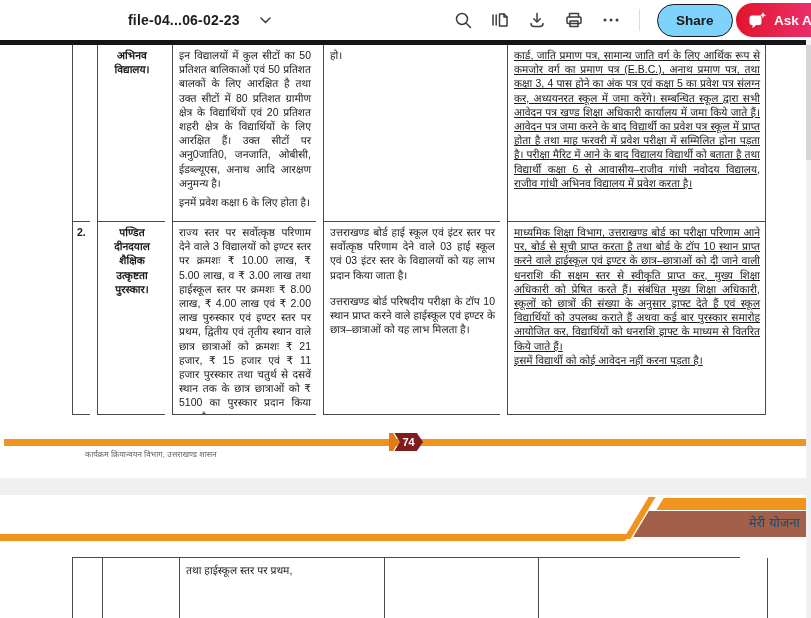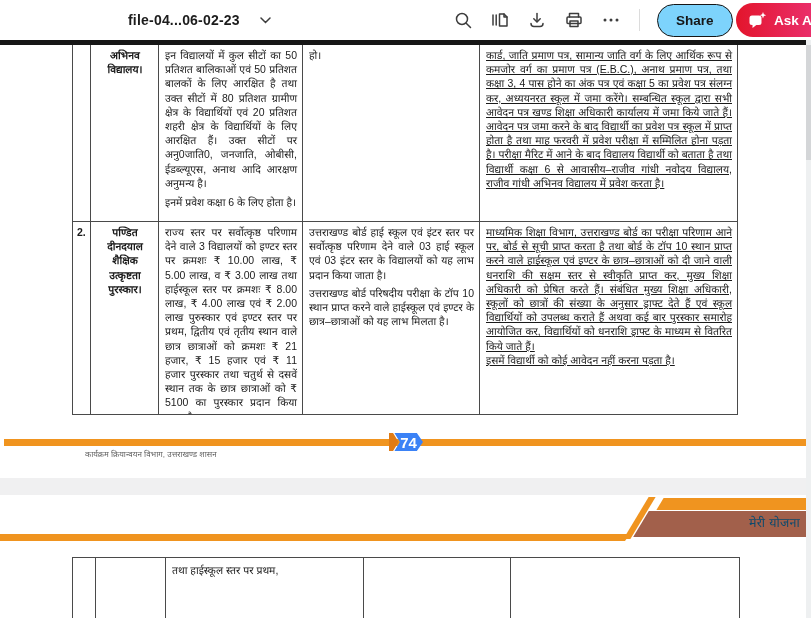--- a/index.html
+++ b/index.html
@@ -20,43 +20,43 @@
     background:linear-gradient(90deg, var(--askai_start) 0%, var(--askai_end) 100%);
     display:flex; align-items:center; gap:7px; padding-left:12px; cursor:pointer; }
   .askai-btn .lbl { color:#fff; font-weight:700; font-size:13.5px; white-space:nowrap; }
   .dark-bar { position:absolute; left:0; top:40px; width:811px; height:5px; background:#161616; z-index:4; }
 
   
   .scroll-track { position:absolute; left:806px; top:40px; width:5px; height:578px; background:#eef0f1; z-index:6; }
   .scroll-thumb { position:absolute; left:0; top:5px; width:5px; height:115px; background:#d4d6d8; }
 
   
-  .grid-row { display:grid; }
+  .grid-row { display:grid;gap:7px; }
   .cell { border-left:1px solid #4a4a4a; border-bottom:1px solid #4a4a4a; padding:3px 5px 2px 6px;
     font-size:10.5px; line-height:14.2px; overflow:hidden; }
   .cell p { margin:0 0 5px 0; text-align:justify; }
   .cell.center { text-align:center; font-weight:700; }
   .cell.num { font-weight:700; padding-left:4px; }
   .outer-right { border-right:1px solid #4a4a4a;text-decoration:underline; }
 
   
   .table1 { position:absolute; left:72px; top:45px; width:666px; }
   .t1cols { grid-template-columns:18px 68px 144px 177px 259px; }
   .t1r1 .cell { height:177px; }
   .t1r2 .cell { height:193px; }
 
   
   .footer-bar { position:absolute; left:4px; top:439px; width:802px; height:7px; background:var(--accent); }
   .page-badge { position:absolute; left:389px; top:433px; width:34px; height:18px; }
   .badge-back { position:absolute; left:0; top:0; width:100%; height:100%;
     clip-path:polygon(0 0, 12% 0, 28% 50%, 12% 100%, 0 100%); background:#e07b15; }
   .badge-main { position:absolute; left:0; top:0; width:100%; height:100%;
     clip-path:polygon(16% 0, 82% 0, 100% 50%, 82% 100%, 16% 100%, 32% 50%);
-    background:#3b82f6; display:flex; align-items:center; justify-content:center;
-    font-size:15px; font-weight:700; color:#fff; padding-left:5px; }
+    background:#7f1d1d; display:flex; align-items:center; justify-content:center;
+    font-size:11px; font-weight:700; color:#fff; padding-left:5px; }
   .footer-caption { position:absolute; left:85px; top:448px; font-size:8px; color:#5f5f5f; }
 
   
   .page-gap { position:absolute; left:0; top:478px; width:811px; height:17px; background:#f0f0f1; }
 
   
   .banner-strip-top { position:absolute; left:660px; top:498px; width:160px; height:12px;
     background:var(--accent); transform:skewX(-31deg); }
   .banner-brown { position:absolute; left:641px; top:511px; width:180px; height:26px;
     background:var(--banner); transform:skewX(-31deg); }
@@ -156,21 +156,21 @@
       <p>कार्ड, जाति प्रमाण पत्र, सामान्य जाति वर्ग के लिए आर्थिक रूप से कमजोर वर्ग का प्रमाण पत्र (E.B.C.), अनाथ प्रमाण पत्र, तथा कक्षा 3, 4 पास होने का अंक पत्र एवं कक्षा 5 का प्रवेश पत्र संलग्न कर, अध्ययनरत स्कूल में जमा करेंगे। सम्बन्धित स्कूल द्वारा सभी आवेदन पत्र खण्ड शिक्षा अधिकारी कार्यालय में जमा किये जाते हैं। आवेदन पत्र जमा करने के बाद विद्यार्थी का प्रवेश पत्र स्कूल में प्राप्त होता है तथा माह फरवरी में प्रवेश परीक्षा में सम्मिलित होना पड़ता है। परीक्षा मैरिट में आने के बाद विद्यालय विद्यार्थी को बताता है तथा विद्यार्थी कक्षा 6 से आवासीय–राजीव गांधी नवोदय विद्यालय, राजीव गांधी अभिनव विद्यालय में प्रवेश करता है।</p>
     </div>
   </div>
   <div class="grid-row t1cols t1r2">
     <div class="cell num">2.</div>
     <div class="cell center">पण्डित दीनदयाल शैक्षिक उत्कृष्टता पुरस्कार।</div>
     <div class="cell">
       <p>राज्य स्तर पर सर्वोत्कृष्ठ परिणाम देने वाले 3 विद्यालयों को इण्टर स्तर पर क्रमशः ₹ 10.00 लाख, ₹ 5.00 लाख, व ₹ 3.00 लाख तथा हाईस्कूल स्तर पर क्रमशः ₹ 8.00 लाख, ₹ 4.00 लाख एवं ₹ 2.00 लाख पुरुस्कार एवं इण्टर स्तर पर प्रथम, द्वितीय एवं तृतीय स्थान वाले छात्र छात्राओं को क्रमशः ₹ 21 हजार, ₹ 15 हजार एवं ₹ 11 हजार पुरस्कार तथा चतुर्थ से दसवें स्थान तक के छात्र छात्राओं को ₹ 5100 का पुरस्कार प्रदान किया जाता है।</p>
     </div>
     <div class="cell">
-      <p style="margin-bottom:4px;">उत्तराखण्ड बोर्ड हाई स्कूल एवं इंटर स्तर पर सर्वोत्कृष्ठ परिणाम देने वाले 03 हाई स्कूल एवं 03 इंटर स्तर के विद्यालयों को यह लाभ प्रदान किया जाता है।</p>
+      <p style="margin-bottom:12px;">उत्तराखण्ड बोर्ड हाई स्कूल एवं इंटर स्तर पर सर्वोत्कृष्ठ परिणाम देने वाले 03 हाई स्कूल एवं 03 इंटर स्तर के विद्यालयों को यह लाभ प्रदान किया जाता है।</p>
       <p>उत्तराखण्ड बोर्ड परिषदीय परीक्षा के टॉप 10 स्थान प्राप्त करने वाले हाईस्कूल एवं इण्टर के छात्र–छात्राओं को यह लाभ मिलता है।</p>
     </div>
     <div class="cell outer-right">
       <p style="margin-bottom:0;">माध्यमिक शिक्षा विभाग, उत्तराखण्ड बोर्ड का परीक्षा परिणाम आने पर, बोर्ड से सूची प्राप्त करता है तथा बोर्ड के टॉप 10 स्थान प्राप्त करने वाले हाईस्कूल एवं इण्टर के छात्र–छात्राओं को दी जाने वाली धनराशि की सक्षम स्तर से स्वीकृति प्राप्त कर, मुख्य शिक्षा अधिकारी को प्रेषित करते हैं। संबंधित मुख्य शिक्षा अधिकारी, स्कूलों को छात्रों की संख्या के अनुसार ड्राफ्ट देते हैं एवं स्कूल विद्यार्थियों को उपलब्ध कराते हैं अथवा कई बार पुरस्कार समारोह आयोजित कर, विद्यार्थियों को धनराशि ड्राफ्ट के माध्यम से वितरित किये जाते हैं।</p>
       <p>इसमें विद्यार्थी को कोई आवेदन नहीं करना पड़ता है।</p>
     </div>
   </div>
 </div>
 
 <div class="footer-bar"></div>

